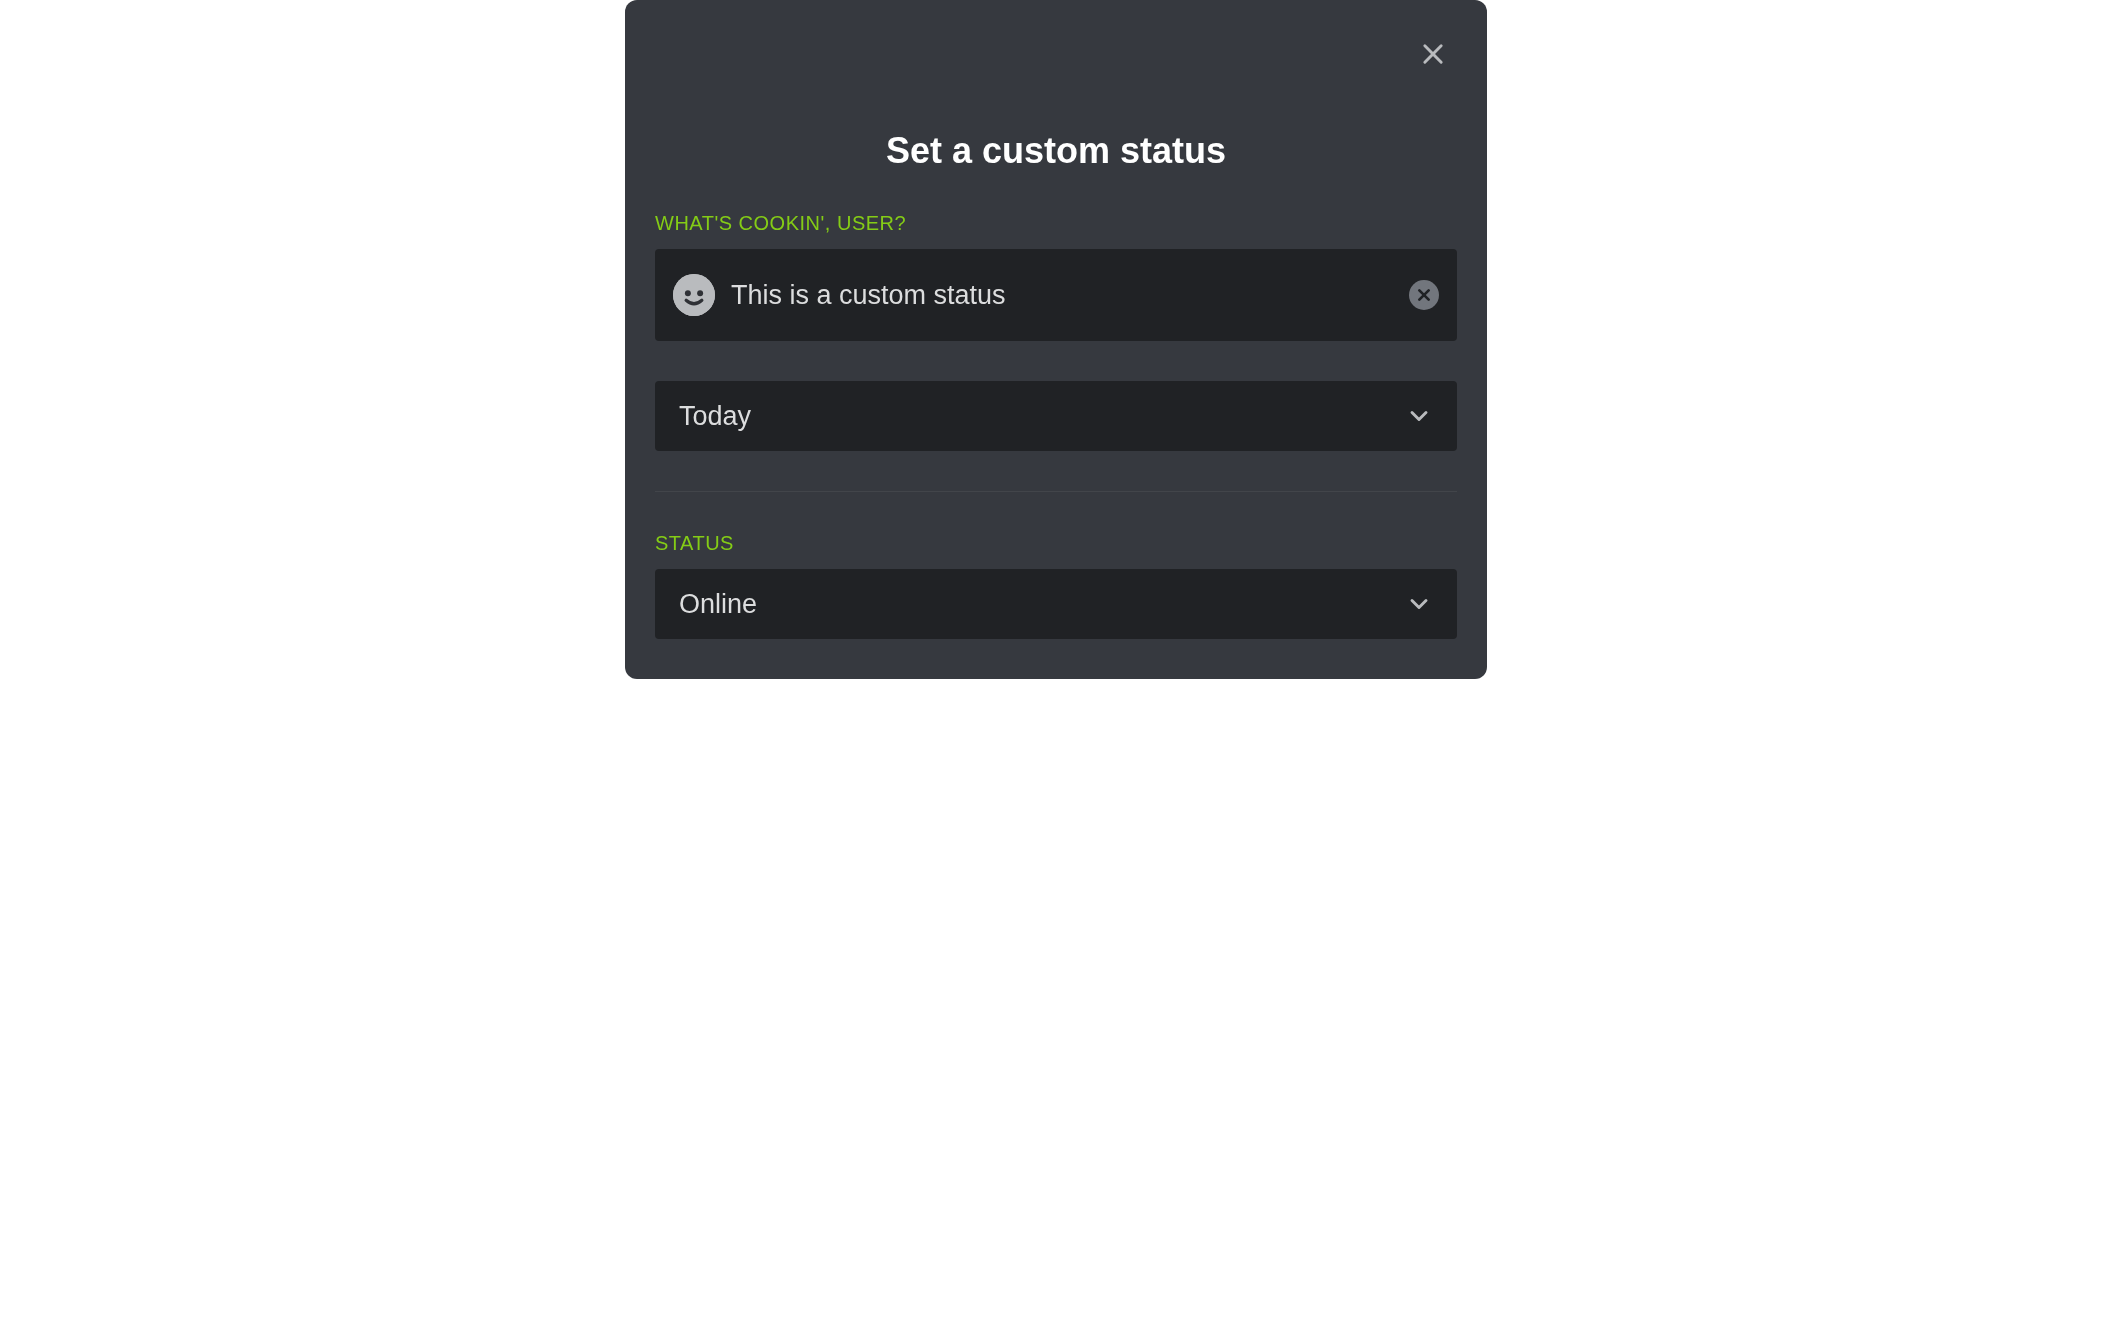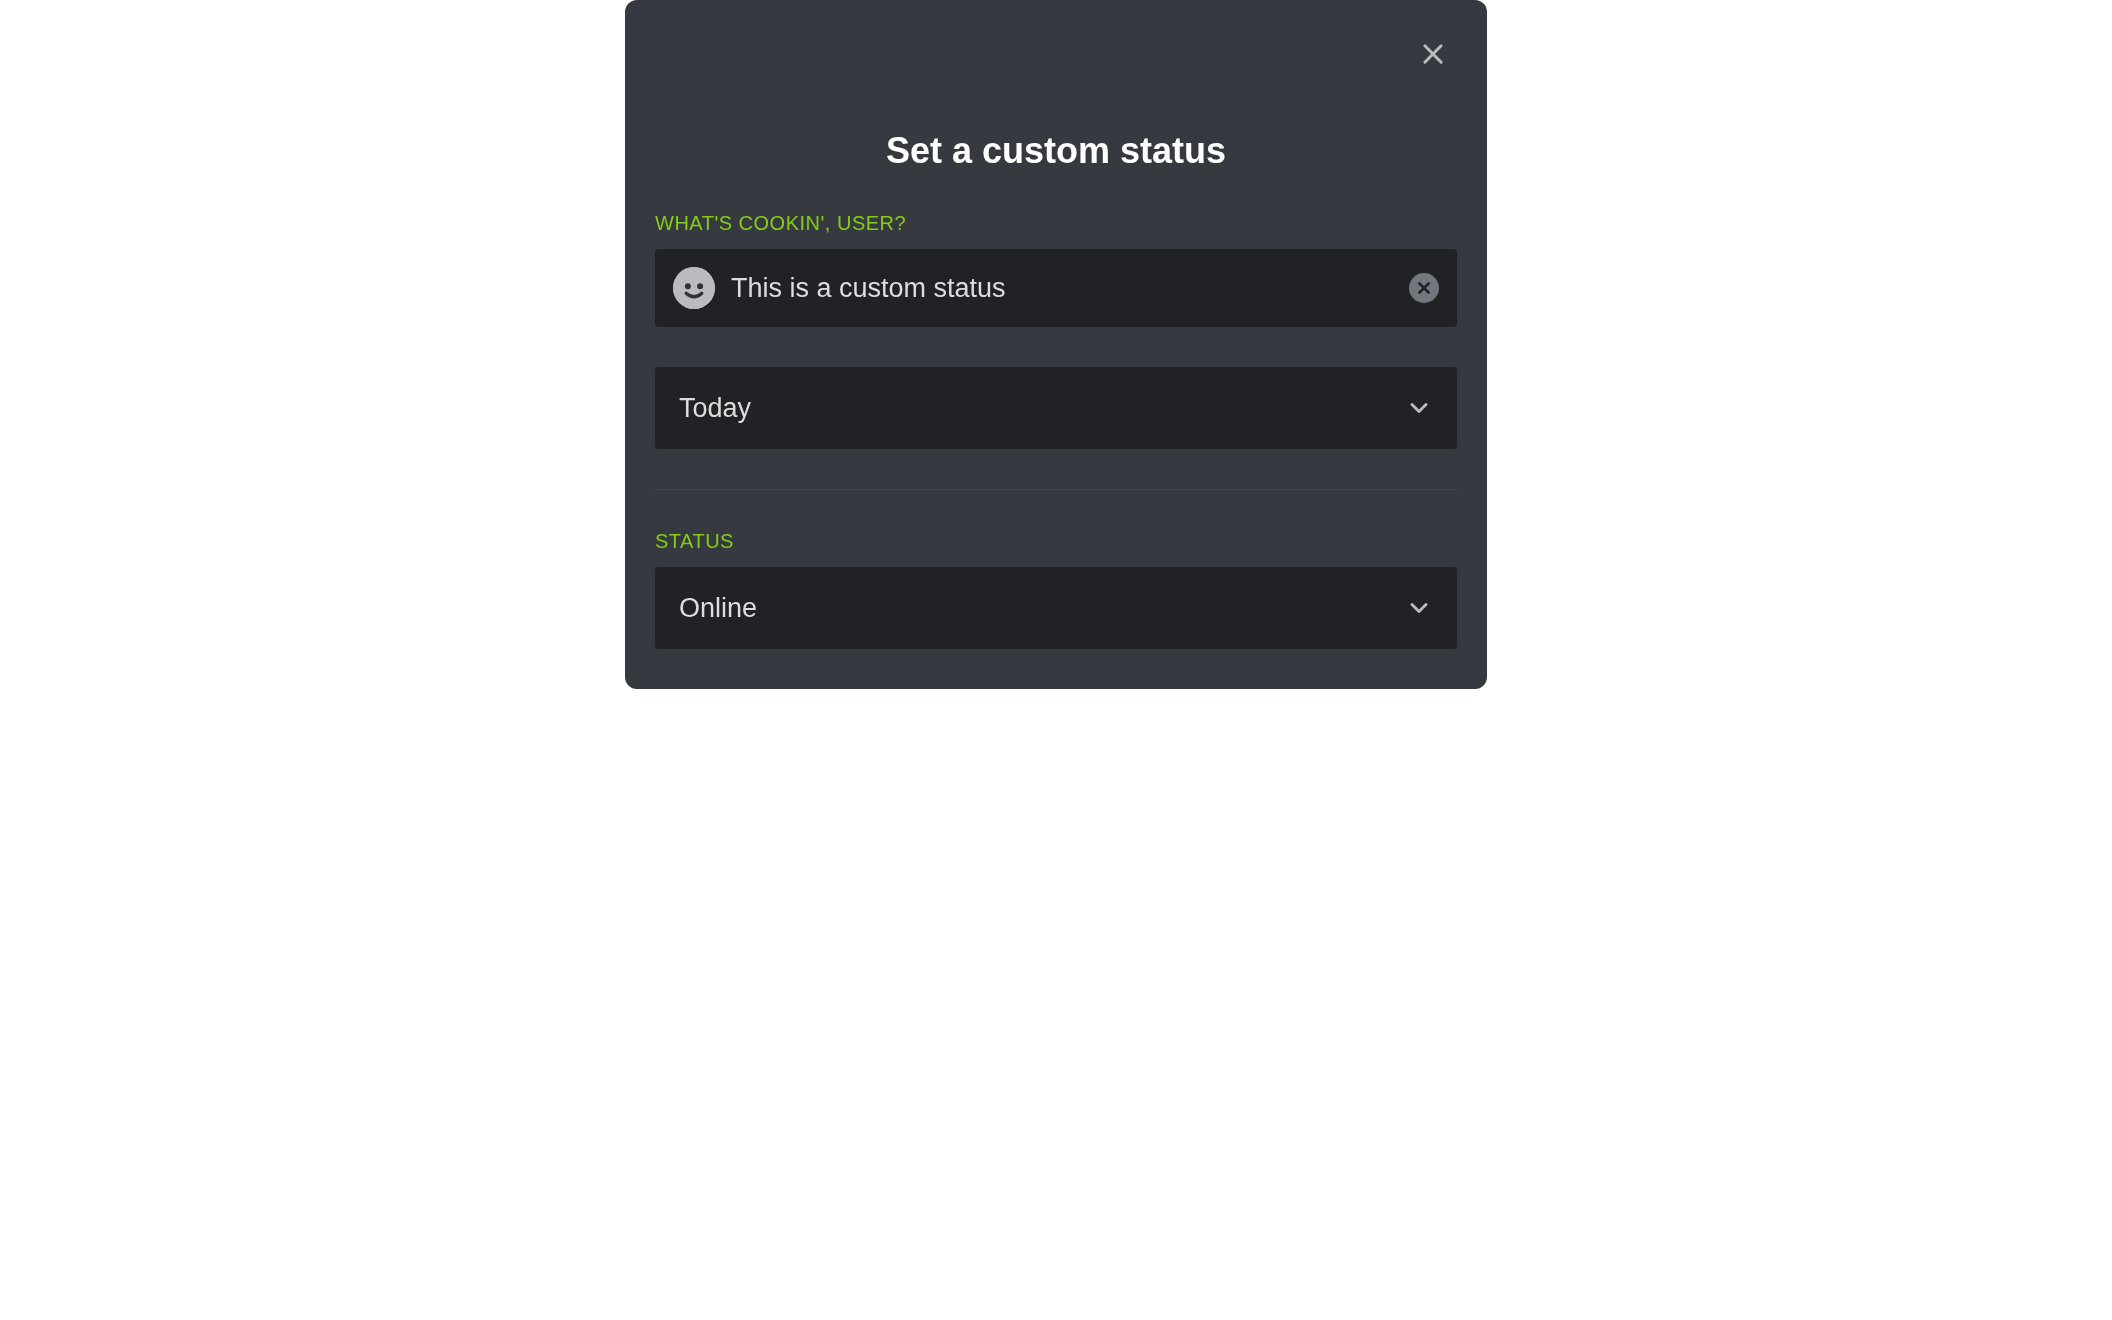--- a/index.html
+++ b/index.html
@@ -57,21 +57,21 @@
       color: #84cc16;
       font-size: 20px;
       font-weight: 400;
       letter-spacing: 0.5px;
       text-transform: uppercase;
       margin-bottom: 14px;
     }
     .text-input-wrapper {
       background: #202225;
       border-radius: 4px;
-      height: 78px;
+      height: 92px;
       display: flex;
       align-items: center;
       padding: 0 18px;
       margin-bottom: 40px;
     }
     .emoji-picker {
       width: 42px;
       height: 42px;
       border-radius: 50%;
       background: #b9bbbe;
@@ -107,21 +107,21 @@
       flex-shrink: 0;
     }
     .clear-input-icon svg {
       width: 16px;
       height: 16px;
       fill: #202225;
     }
     .select-wrapper {
       background: #202225;
       border-radius: 4px;
-      height: 82px;
+      height: 70px;
       display: flex;
       align-items: center;
       justify-content: space-between;
       padding: 0 24px;
       cursor: pointer;
       margin-bottom: 40px;
     }
     .select-value {
       color: #dcddde;
       font-size: 27px;

